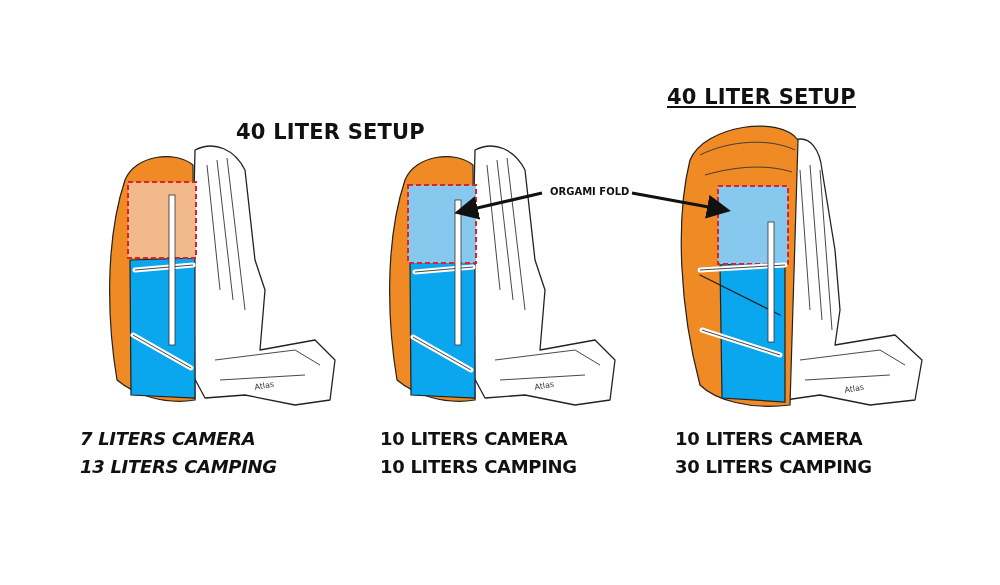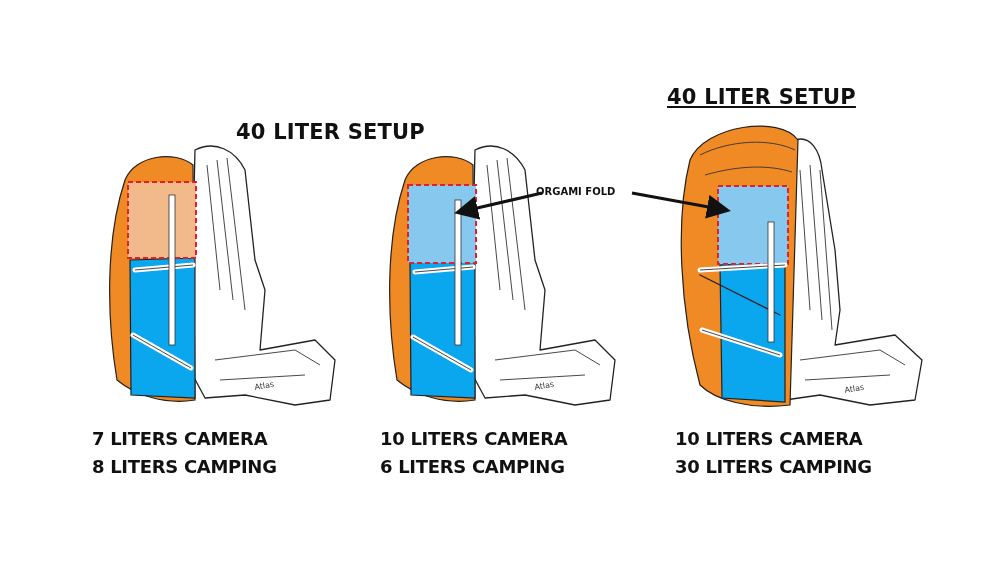--- a/index.html
+++ b/index.html
@@ -63,35 +63,35 @@
   <path d="M60 155 L125 150 L125 292 L62 288 Z" fill="#0aa6ee" stroke="#222" stroke-width="1.2"></path>
   <rect x="58" y="76" width="70" height="78" fill="#86c8ee" stroke="#e0202a" stroke-width="2" stroke-dasharray="5 3"></rect>
   <path d="M40 160 L125 155" stroke="#fff" stroke-width="5" stroke-linecap="round"></path>
   <path d="M40 160 L125 155" class="thin"></path>
   <path d="M42 220 L120 245" stroke="#fff" stroke-width="5" stroke-linecap="round"></path>
   <path d="M42 220 L120 245" class="thin"></path>
   <path d="M40 165 C70 180 100 195 120 205" class="ink"></path>
   <rect x="108" y="112" width="6" height="120" fill="#fff" stroke="#333" stroke-width="0.8"></rect>
 </svg>
 
-<div class="callout" style="left:536px; top:186px;">ORGAMI FOLD</div>
+<div class="callout" style="left:550px; top:186px;">ORGAMI FOLD</div>
 <svg class="overlay">
   <defs>
     <marker id="ah" markerWidth="8" markerHeight="8" refX="6" refY="4" orient="auto">
       <path d="M0 0 L8 4 L0 8 Z" fill="#111"></path>
     </marker>
   </defs>
   <line x1="542" y1="193" x2="460" y2="212" stroke="#111" stroke-width="3" marker-end="url(#ah)"></line>
   <line x1="632" y1="193" x2="725" y2="210" stroke="#111" stroke-width="3" marker-end="url(#ah)"></line>
 </svg>
 
-<div class="caption" style="left:92px; top:425px;">
+<div class="caption" style="left:80px; top:425px;font-style:italic;">
   <div>7 LITERS CAMERA</div>
-  <div>8 LITERS CAMPING</div>
+  <div>13 LITERS CAMPING</div>
 </div>
 <div class="caption" style="left:380px; top:425px;">
   <div>10 LITERS CAMERA</div>
-  <div>6 LITERS CAMPING</div>
+  <div>10 LITERS CAMPING</div>
 </div>
 <div class="caption" style="left:675px; top:425px;">
   <div>10 LITERS CAMERA</div>
   <div>30 LITERS CAMPING</div>
 </div>
 
 </body></html>

